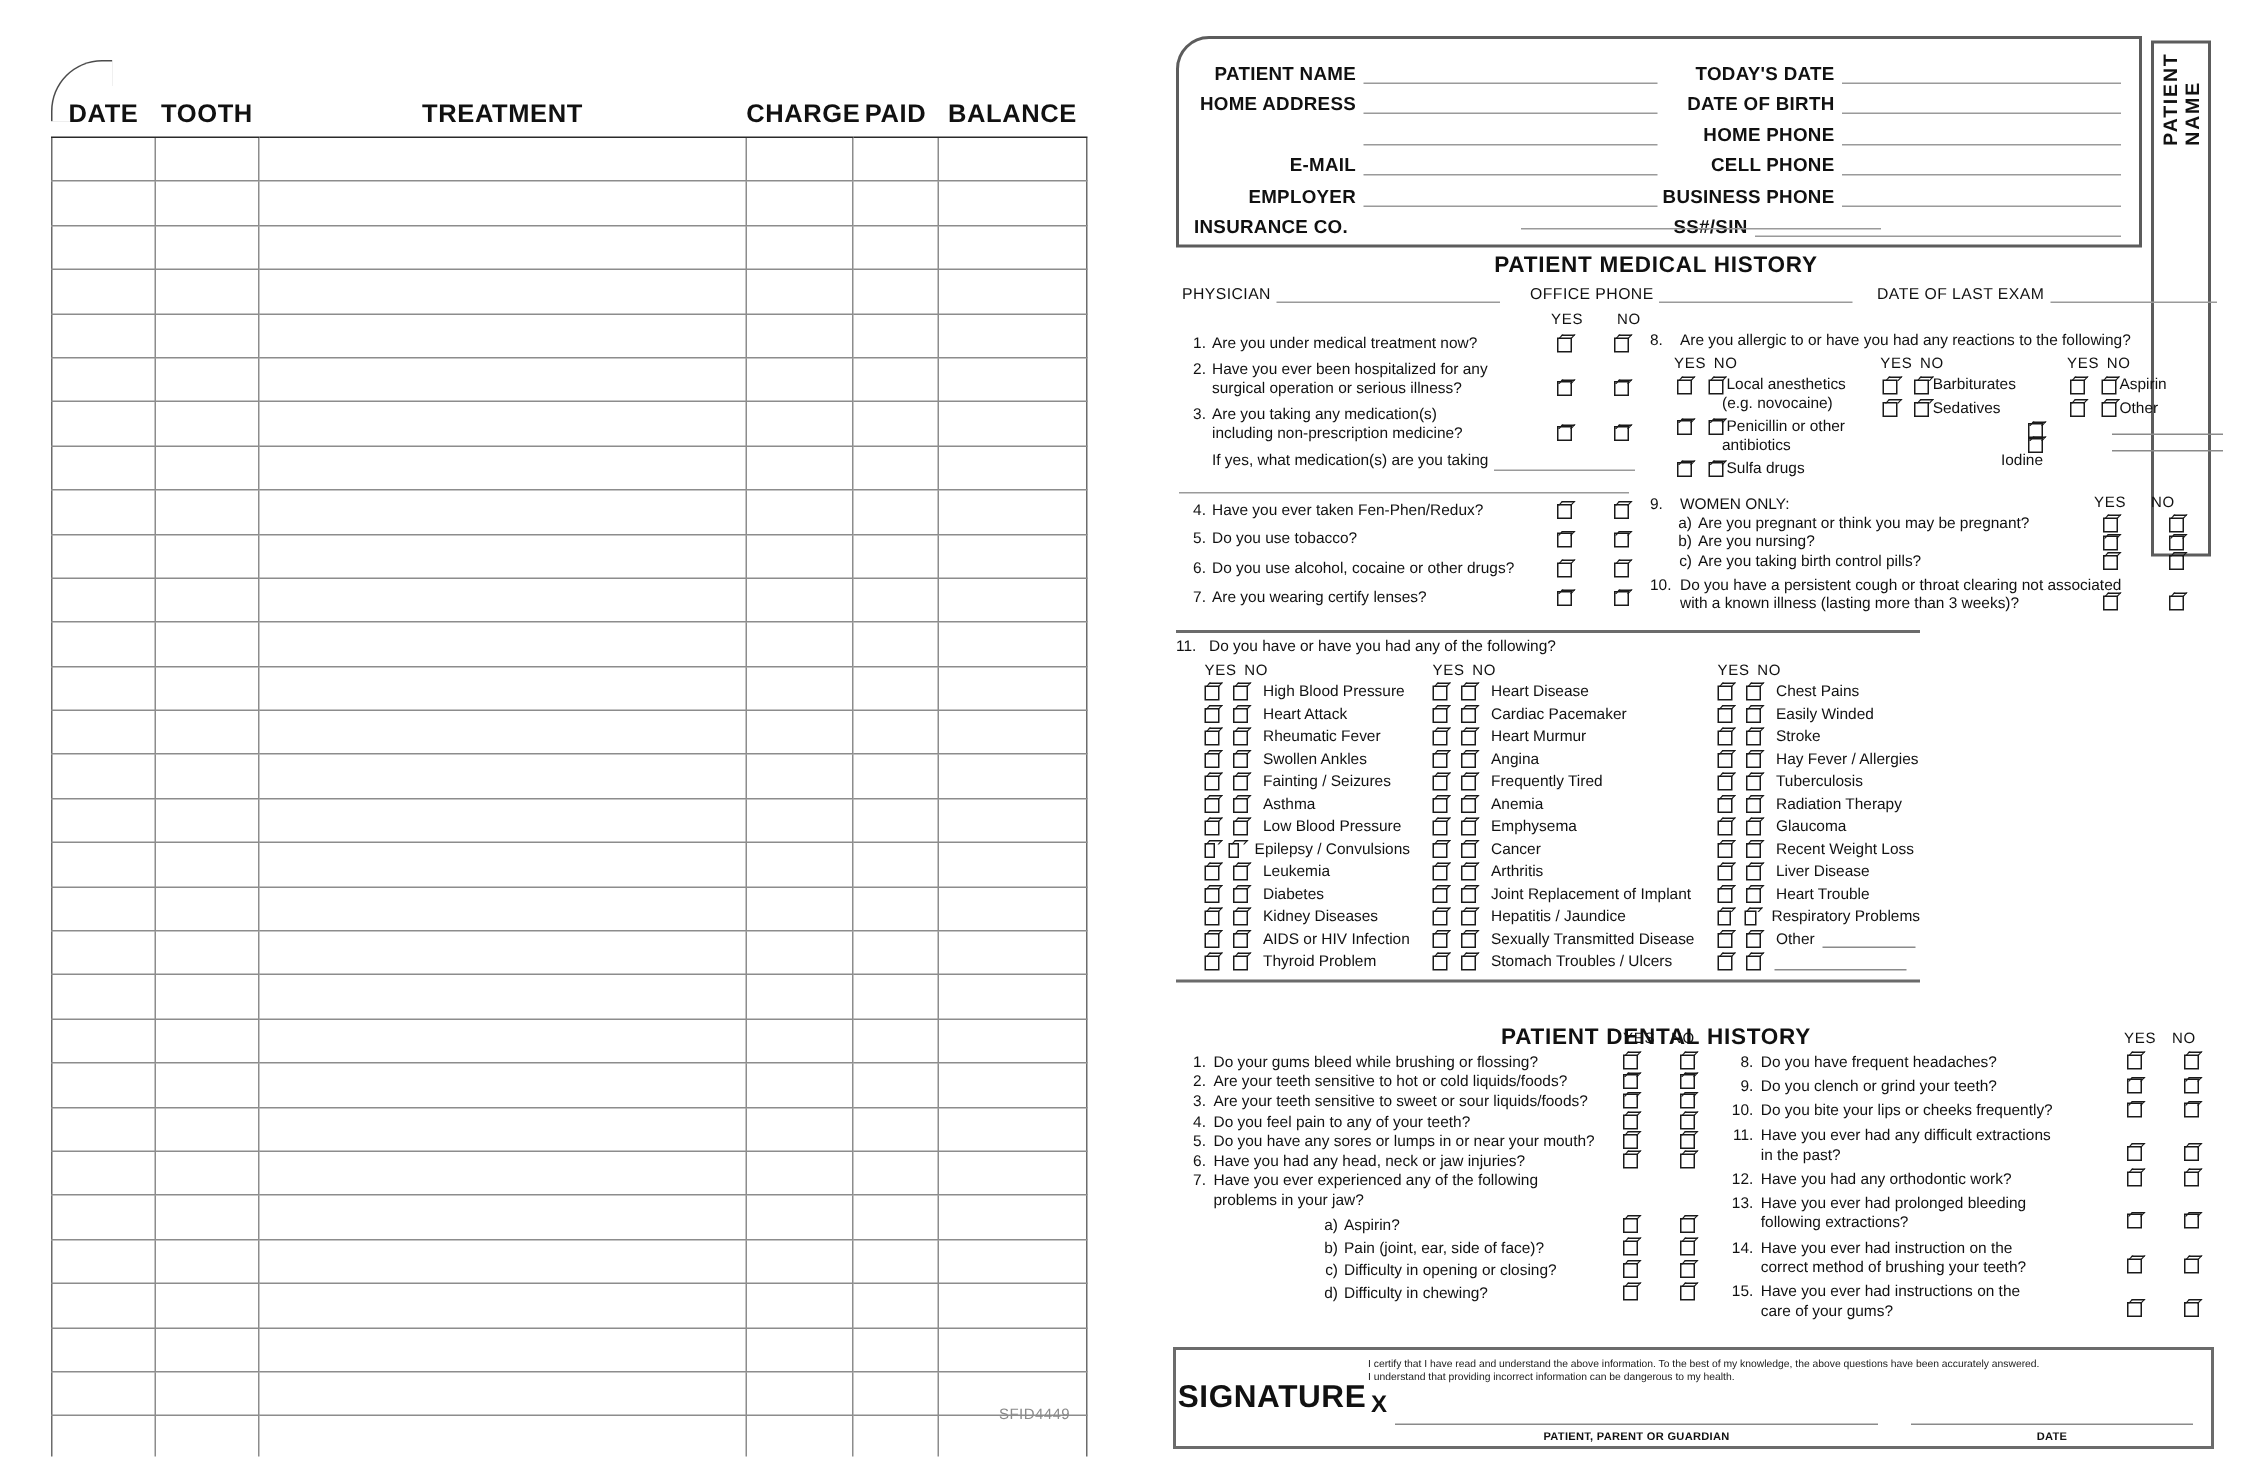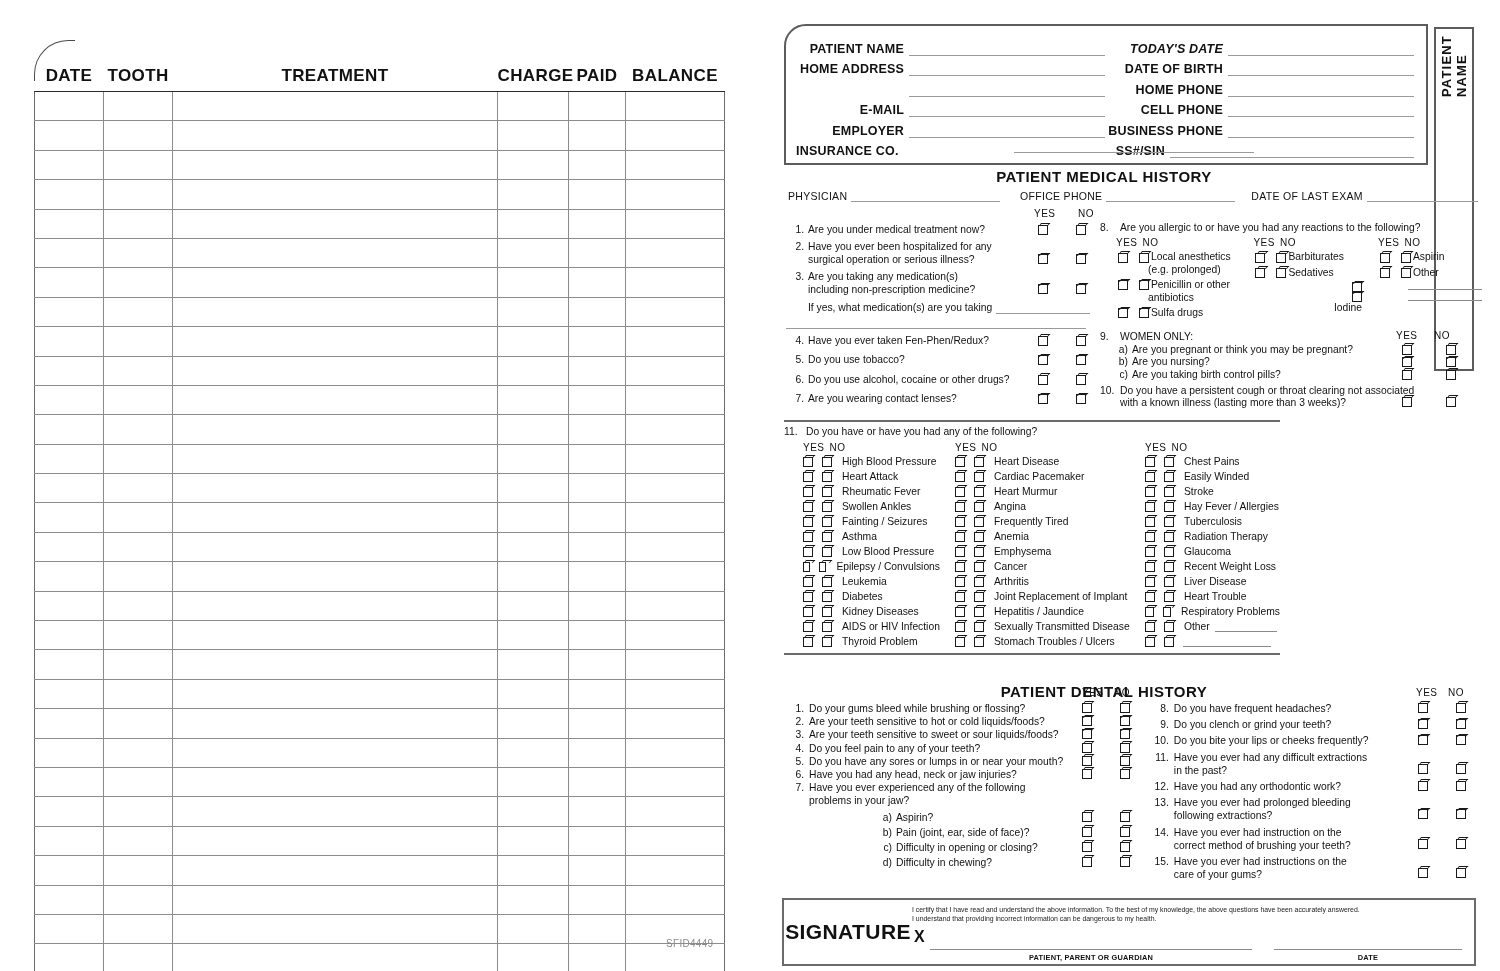--- a/index.html
+++ b/index.html
@@ -422,21 +422,21 @@
 <div id="rightform">
 
   <div id="header-box">
     <div style="padding:9px 12px 0 10px;" id="header-rows">
         <div class="hdr-row">
           <div class="hdr-left">
             <div class="hdr-lab" style="width: 108px;">PATIENT NAME</div>
             <div class="hdr-line"></div>
           </div>
           <div class="hdr-right">
-            <div class="hdr-lab" style="width: 118px; font-style: italic;">TODAY'S DATE</div>
+            <div class="hdr-lab" style="width: 118px;">TODAY'S DATE</div>
             <div class="hdr-line"></div>
           </div>
         </div>
         <div class="hdr-row">
           <div class="hdr-left">
             <div class="hdr-lab" style="width: 108px;">HOME ADDRESS</div>
             <div class="hdr-line"></div>
           </div>
           <div class="hdr-right">
             <div class="hdr-lab" style="width: 118px;">DATE OF BIRTH</div>
@@ -571,21 +571,21 @@
             <div style="display: flex; position: relative; margin-bottom: 7px;">
               <span class="qnum" style="width: 22px; text-align: right; padding-right: 4px; flex: 0 0 auto;">6.</span>
               <span class="qtxt" style="width: 222px;">Do you use alcohol, cocaine or other drugs?</span>
               <span style="display: inline-flex; justify-content: space-between; width: 48px; position: absolute; left: 256px; top: 1px;">
                 <span class="cb"></span>
                 <span class="cb"></span>
               </span>
             </div>
             <div style="display: flex; position: relative; margin-bottom: 7px;">
               <span class="qnum" style="width: 22px; text-align: right; padding-right: 4px; flex: 0 0 auto;">7.</span>
-              <span class="qtxt" style="width: 222px;">Are you wearing contact lenses?</span>
+              <span class="qtxt" style="width: 222px;">Are you wearing certify lenses?</span>
               <span style="display: inline-flex; justify-content: space-between; width: 48px; position: absolute; left: 256px; top: 1px;">
                 <span class="cb"></span>
                 <span class="cb"></span>
               </span>
             </div>
           </div>
       </div>
 
       <div style="width:382px;position:relative;padding-left:6px;">
         <div class="qtxt" style="display:flex;margin-top:14px;">
@@ -596,21 +596,21 @@
             <div style="width: 132px; padding-left: 16px;">
               <div style="display: flex; gap: 5px;">
                 <span class="yn-hd">YES</span>
                 <span class="yn-hd">NO</span>
               </div>
               <div style="display: flex; align-items: center; margin-top: 3px;">
                 <span class="cb" style="margin-left: 2px;"></span>
                 <span class="cb" style="margin-left: 11px;"></span>
                 <span class="qtxt" style="margin-left: 2px;">Local anesthetics</span>
               </div>
-              <div class="qtxt" style="padding-left: 32px;">(e.g. prolonged)</div>
+              <div class="qtxt" style="padding-left: 32px;">(e.g. novocaine)</div>
               <div style="display: flex; align-items: center; margin-top: 3px;">
                 <span class="cb" style="margin-left: 2px;"></span>
                 <span class="cb" style="margin-left: 11px;"></span>
                 <span class="qtxt" style="margin-left: 2px;">Penicillin or other</span>
               </div>
               <div class="qtxt" style="padding-left: 32px;">antibiotics</div>
               <div style="display: flex; align-items: center; margin-top: 3px;">
                 <span class="cb" style="margin-left: 2px;"></span>
                 <span class="cb" style="margin-left: 11px;"></span>
                 <span class="qtxt" style="margin-left: 2px;">Sulfa drugs</span>

